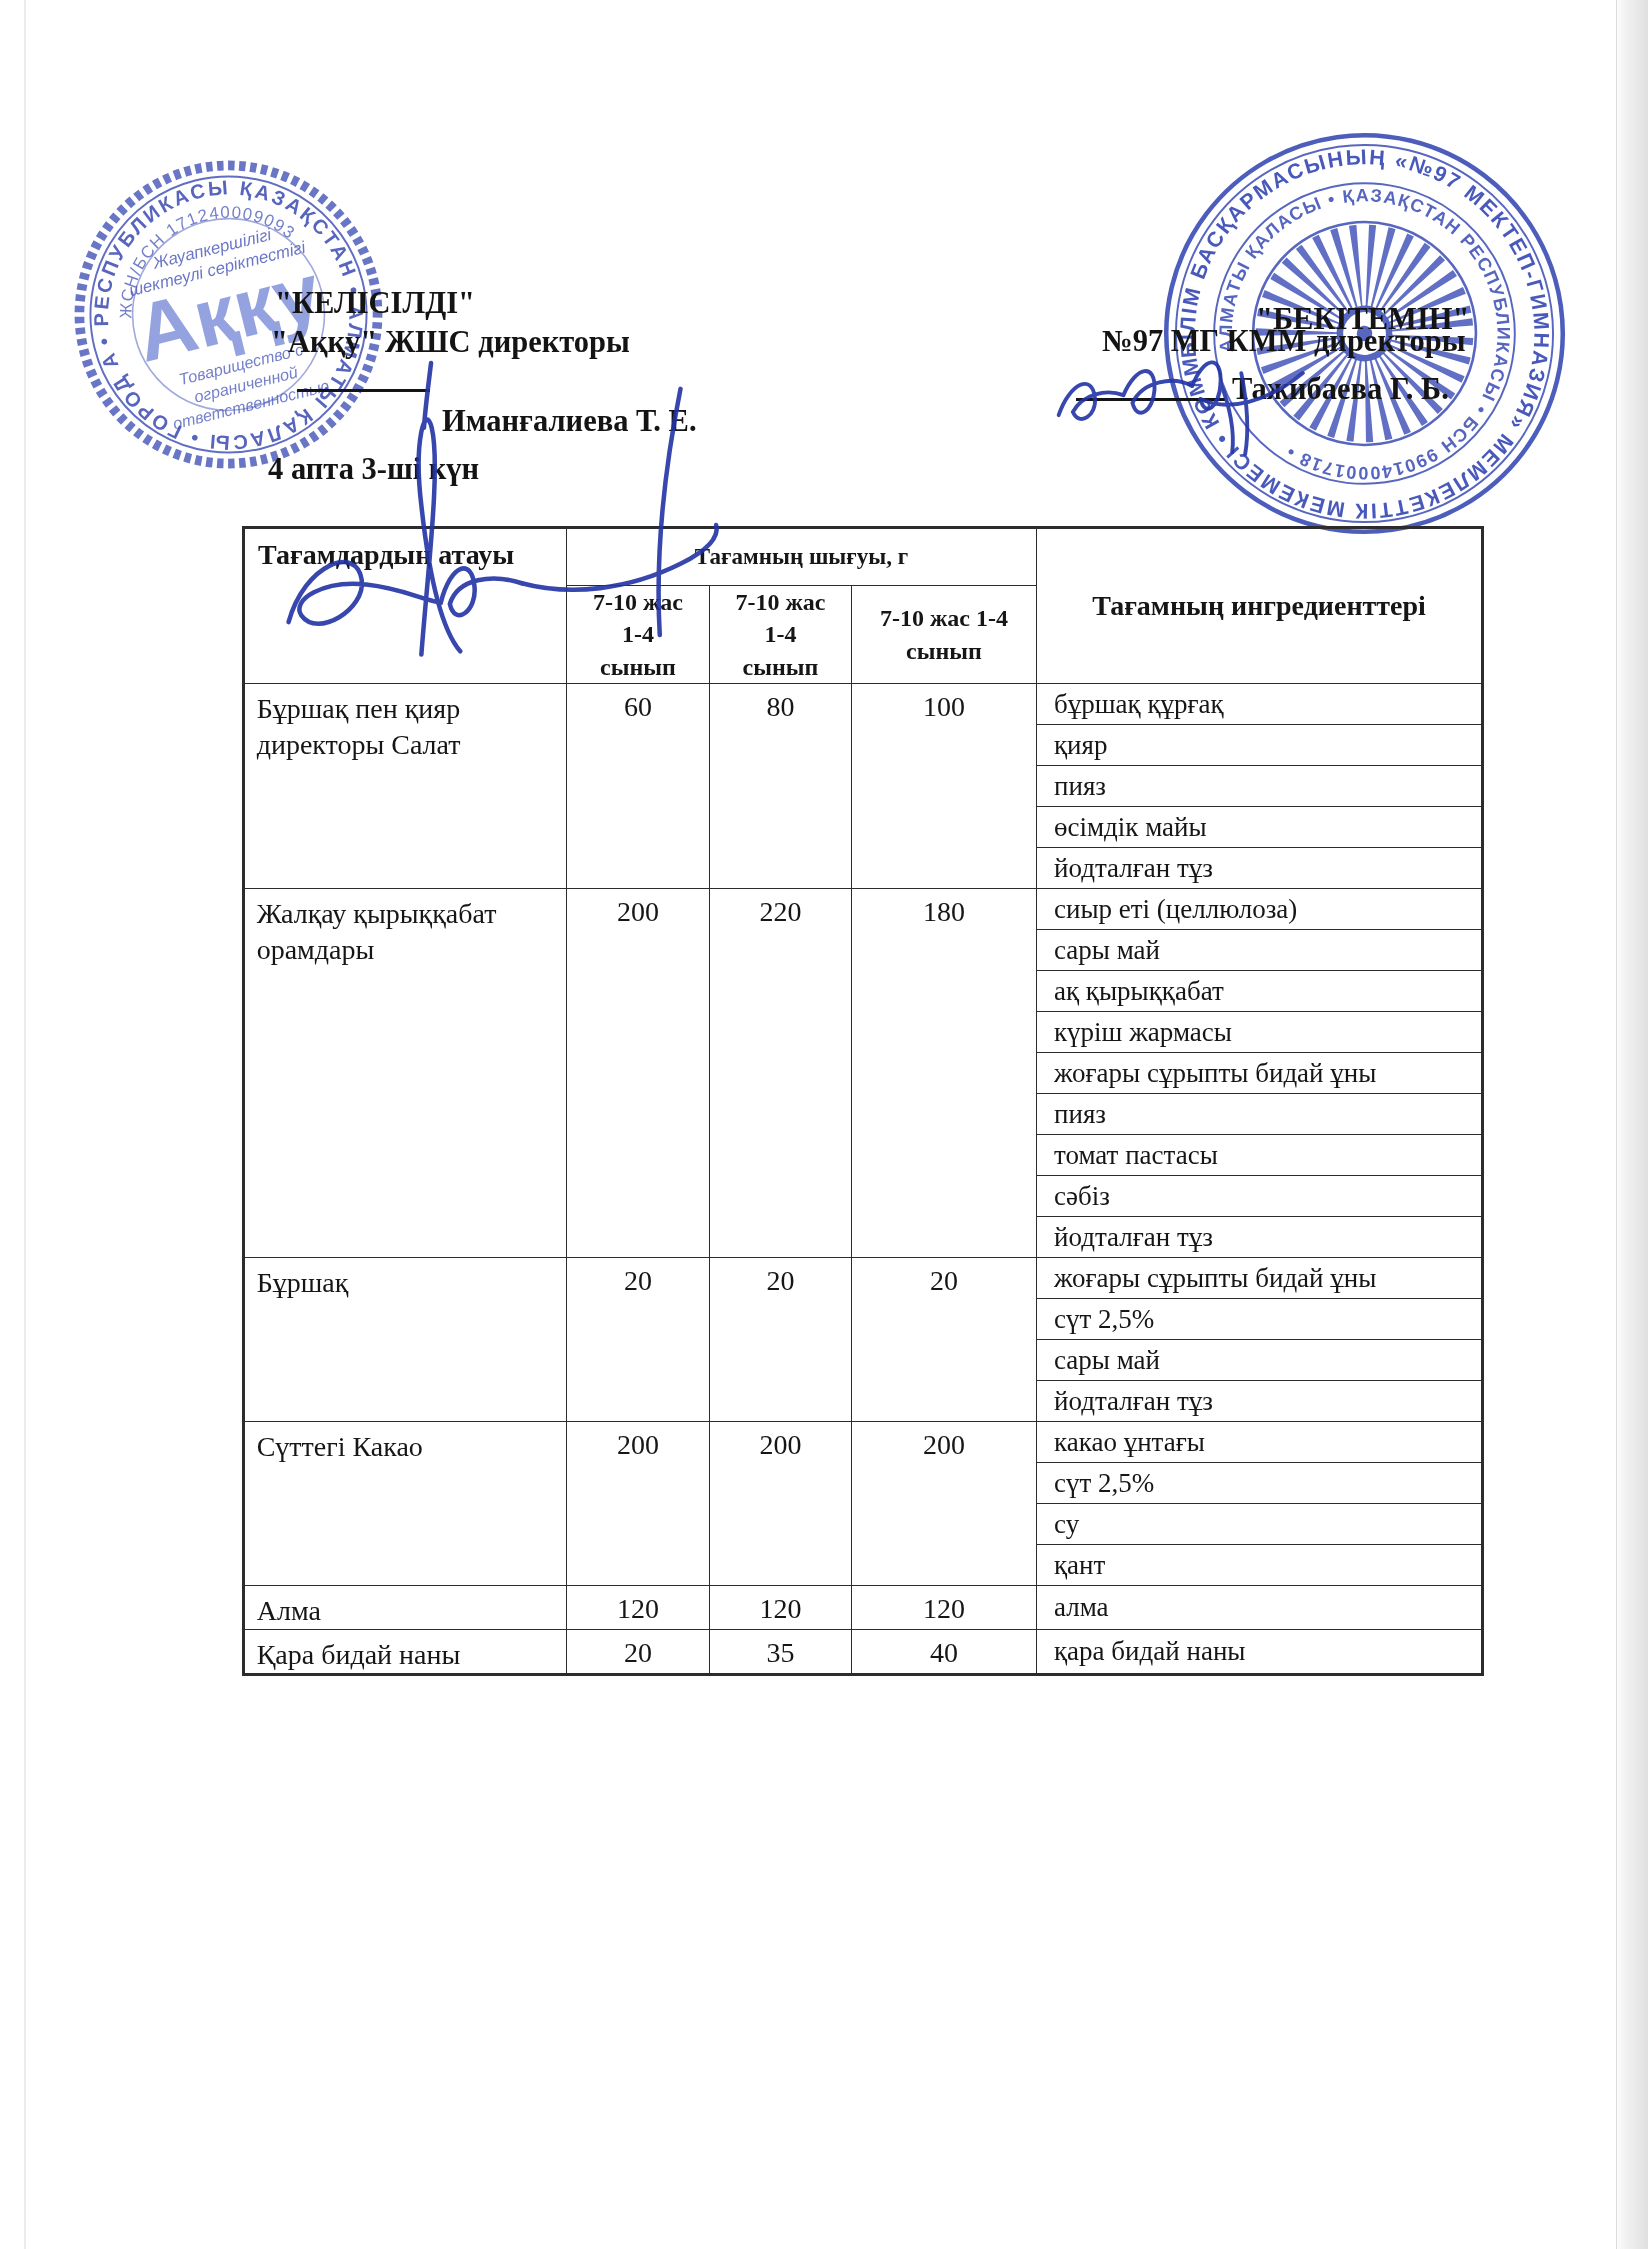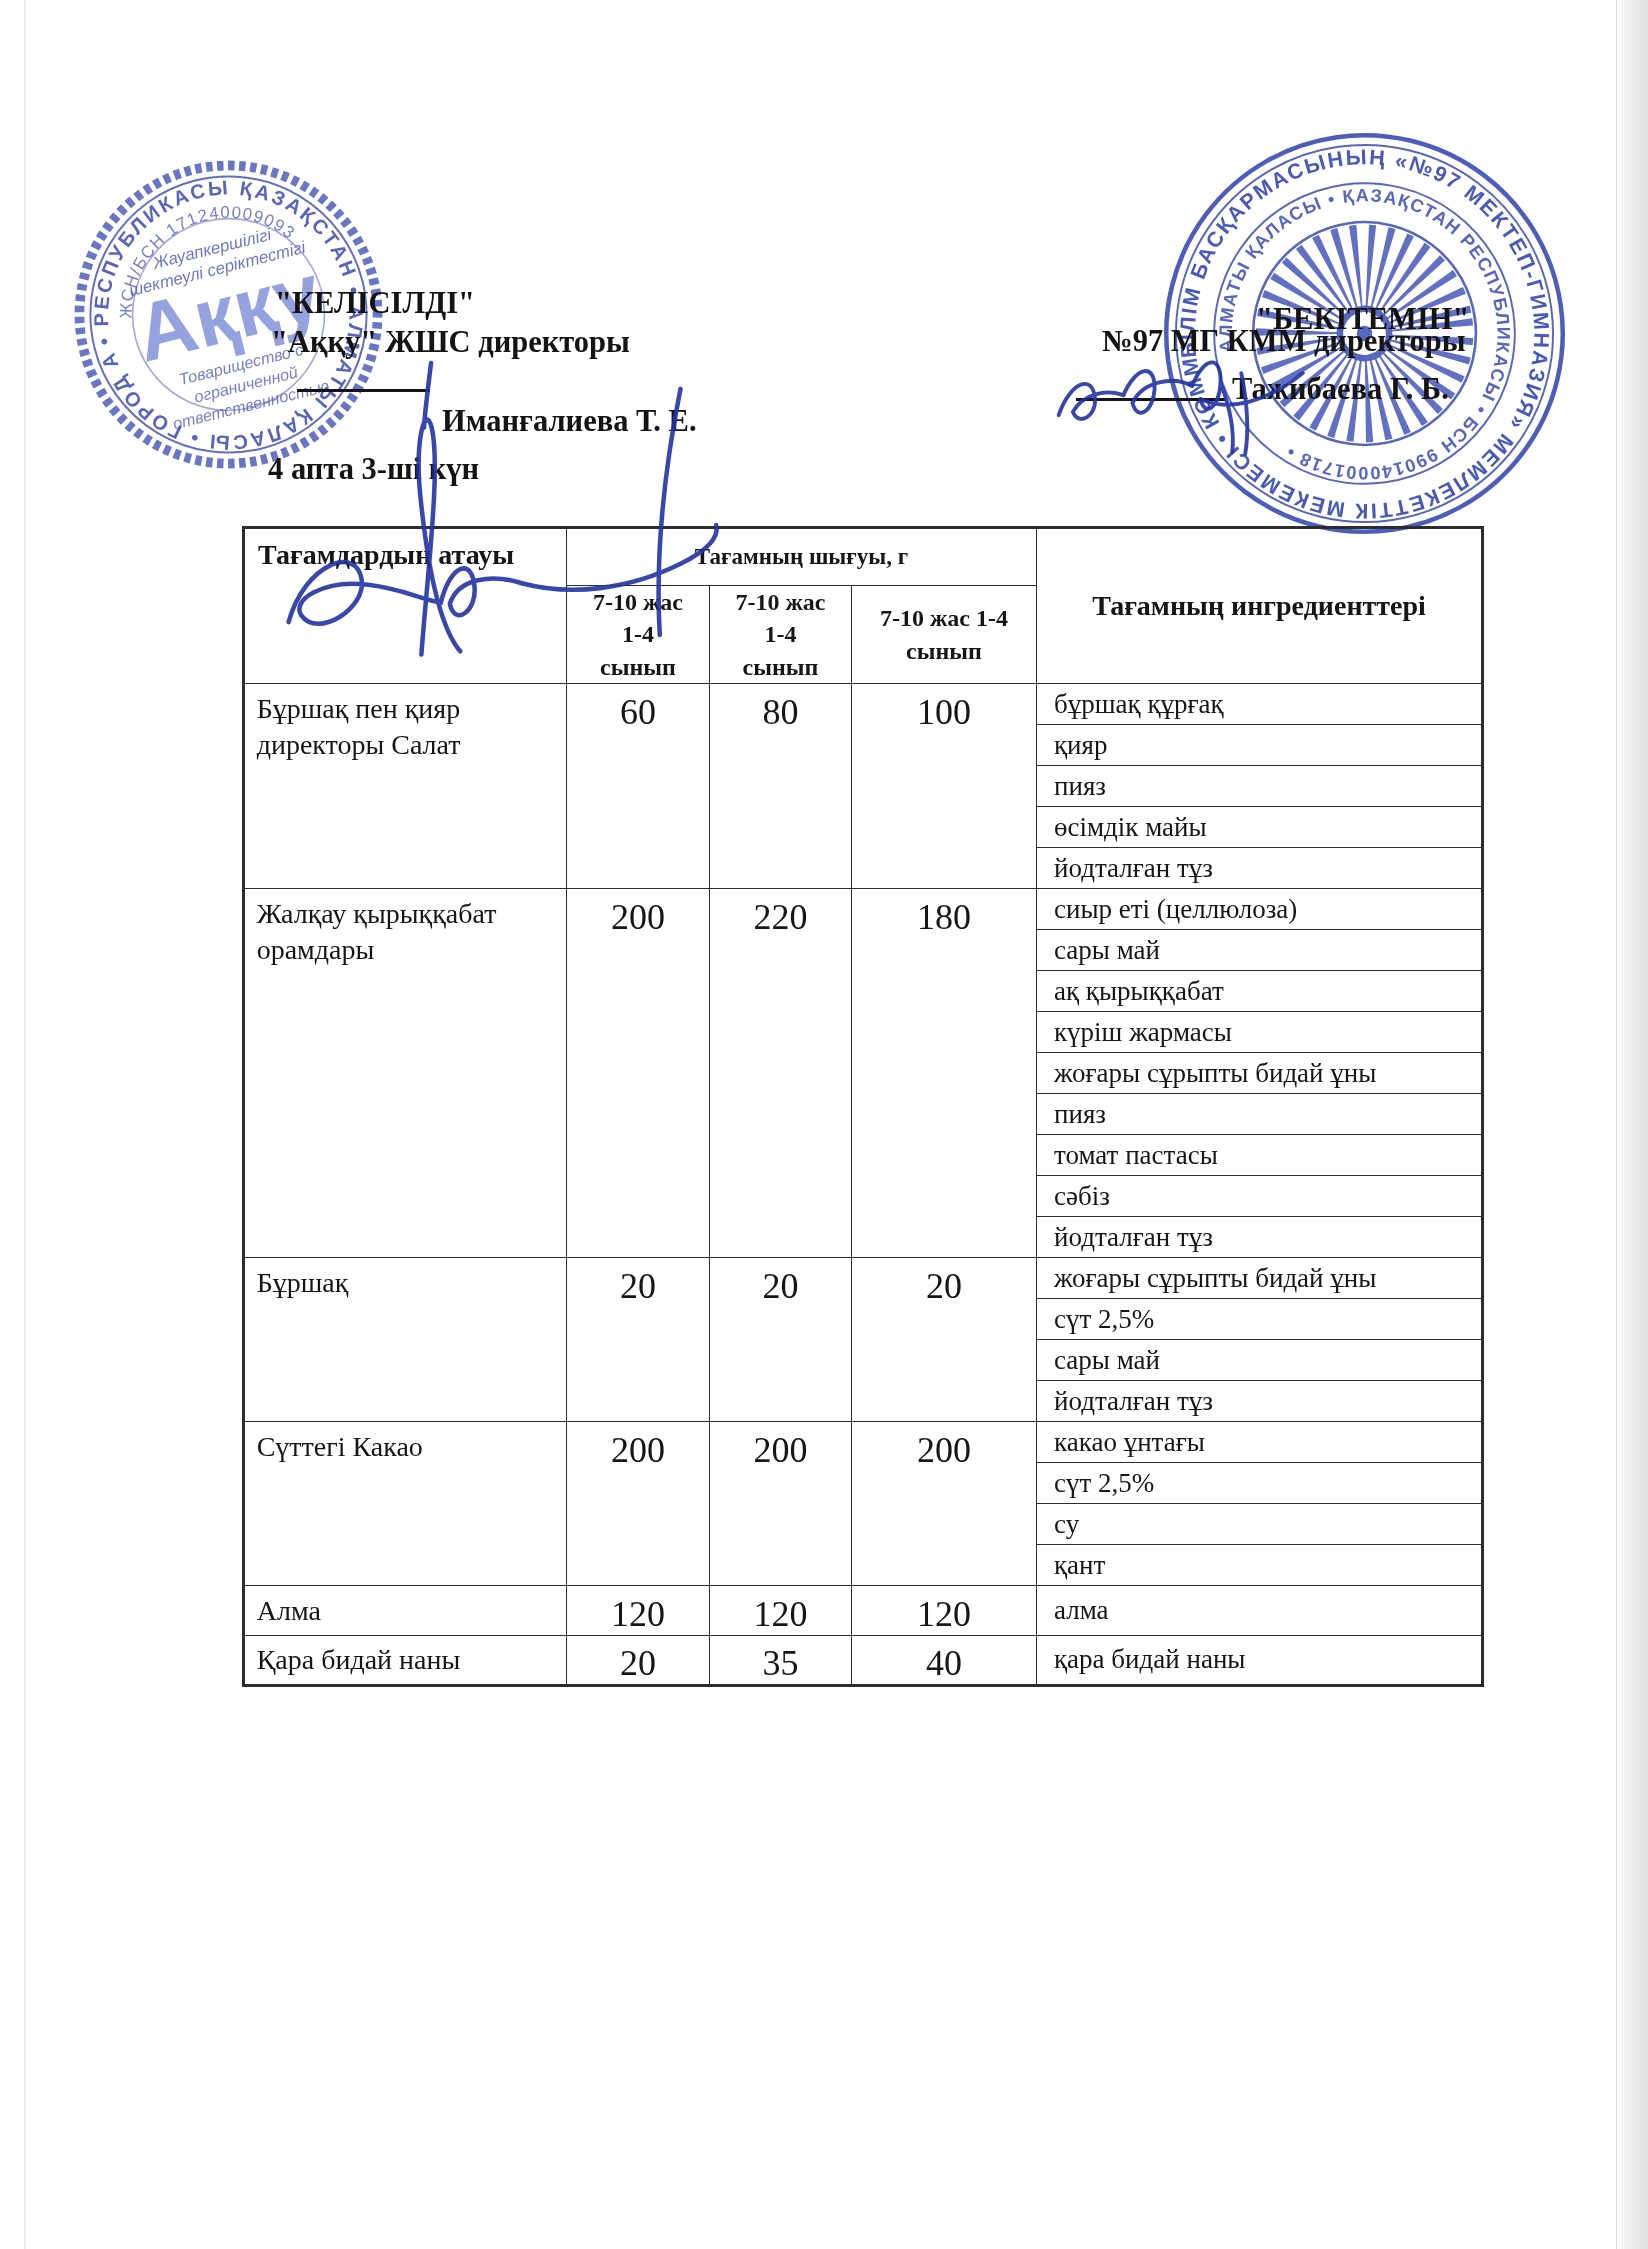--- a/index.html
+++ b/index.html
@@ -20,21 +20,21 @@
   .menu-table,.menu-table th,.menu-table td{border:1.9px solid #2c2c2c;}
   .menu-table{border-width:3.2px;}
   .menu-table th,.menu-table td{padding:0;background:transparent;}
   th.dish-h{text-align:left;vertical-align:top;padding:10.4px 6.5px 0 13px;font-size:28px;font-weight:bold;}
   th.group{height:56px;text-align:center;vertical-align:middle;font-size:23px;font-weight:bold;}
   th.sub{height:95px;text-align:center;vertical-align:middle;font-size:24px;font-weight:bold;
          white-space:pre-line;line-height:1.35;}
   th.ing-h{text-align:center;vertical-align:middle;font-size:28px;font-weight:bold;}
   .menu-table tbody tr{height:41px;}
   td.dish{vertical-align:top;text-align:left;padding:6.5px 7.8px 0 11.7px;font-size:28px;line-height:1.3;}
-  td.num{vertical-align:top;text-align:center;padding-top:6.5px;font-size:36px;margin-left:28px;}
+  td.num{vertical-align:top;text-align:center;padding-top:6.5px;font-size:28px;margin-left:28px;}
   td.ing{text-align:left;vertical-align:middle;padding-left:17px;font-size:27px;margin-left:48px;}
 
   
   .stamp{position:absolute;z-index:1;}
   .stamp svg text{font-family:"Liberation Sans", sans-serif;}
   .sig{position:absolute;z-index:3;}
 </style>
 </head>
 <body>
 

